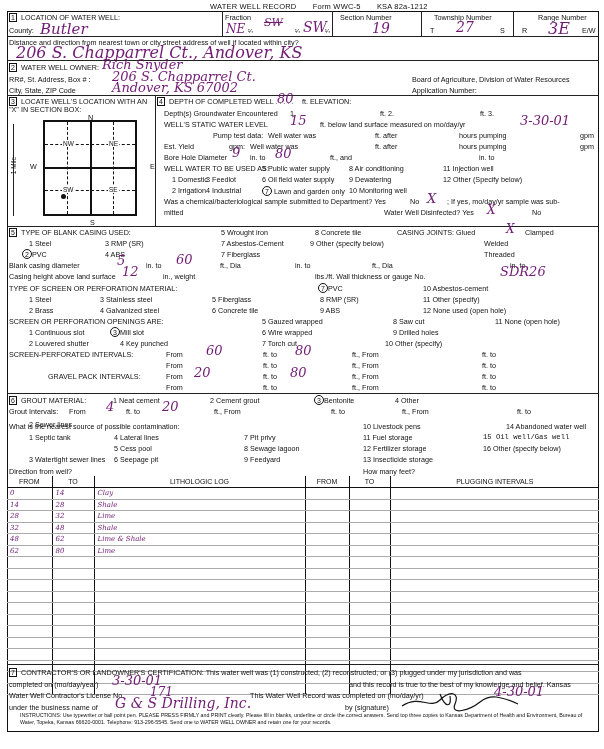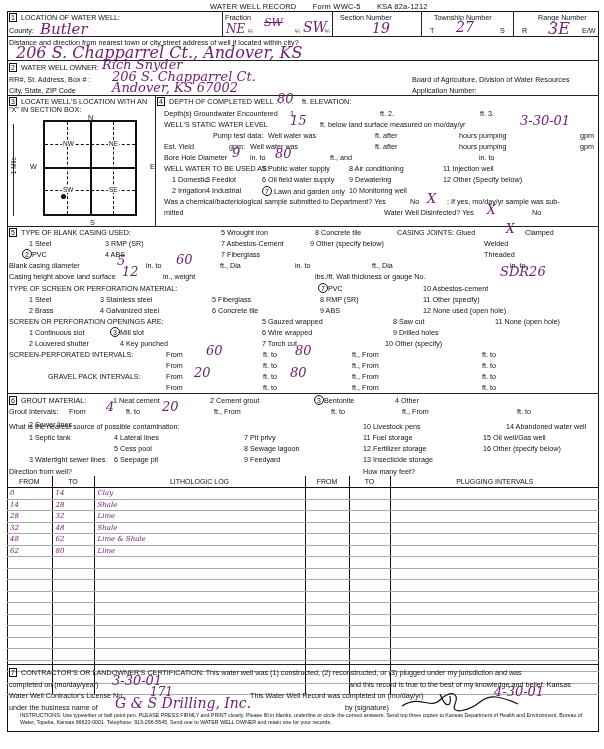--- a/index.html
+++ b/index.html
@@ -245,21 +245,21 @@
 <div class="lbl" style="left:402px;top:407px;">ft., From</div>
 <div class="lbl" style="left:517px;top:407px;">ft. to</div>
 
 <div class="lbl" style="left:9px;top:422px;">What is the nearest source of possible contamination:</div>
 <div class="lbl" style="left:363px;top:422px;">10 Livestock pens</div>
 <div class="lbl" style="left:506px;top:422px;">14 Abandoned water well</div>
 <div class="lbl" style="left:29px;top:433px;">1 Septic tank</div>
 <div class="lbl" style="left:114px;top:433px;">4 Lateral lines</div>
 <div class="lbl" style="left:244px;top:433px;">7 Pit privy</div>
 <div class="lbl" style="left:363px;top:433px;">11 Fuel storage</div>
-<div class="lbl" style="left:483px;top:433px;">15 Oil well/Gas well</div>
+<div class="lbl" style="left:483px;top:433px;font-family:Liberation Mono, monospace;">15 Oil well/Gas well</div>
 <div class="lbl" style="left:29px;top:420px;">2 Sewer lines</div>
 <div class="lbl" style="left:114px;top:444px;">5 Cess pool</div>
 <div class="lbl" style="left:244px;top:444px;">8 Sewage lagoon</div>
 <div class="lbl" style="left:363px;top:444px;">12 Fertilizer storage</div>
 <div class="lbl" style="left:483px;top:444px;">16 Other (specify below)</div>
 <div class="lbl" style="left:29px;top:455px;">3 Watertight sewer lines</div>
 <div class="lbl" style="left:114px;top:455px;">6 Seepage pit</div>
 <div class="lbl" style="left:244px;top:455px;">9 Feedyard</div>
 <div class="lbl" style="left:363px;top:455px;">13 Insecticide storage</div>
 <div class="lbl" style="left:9px;top:467px;">Direction from well?</div>

